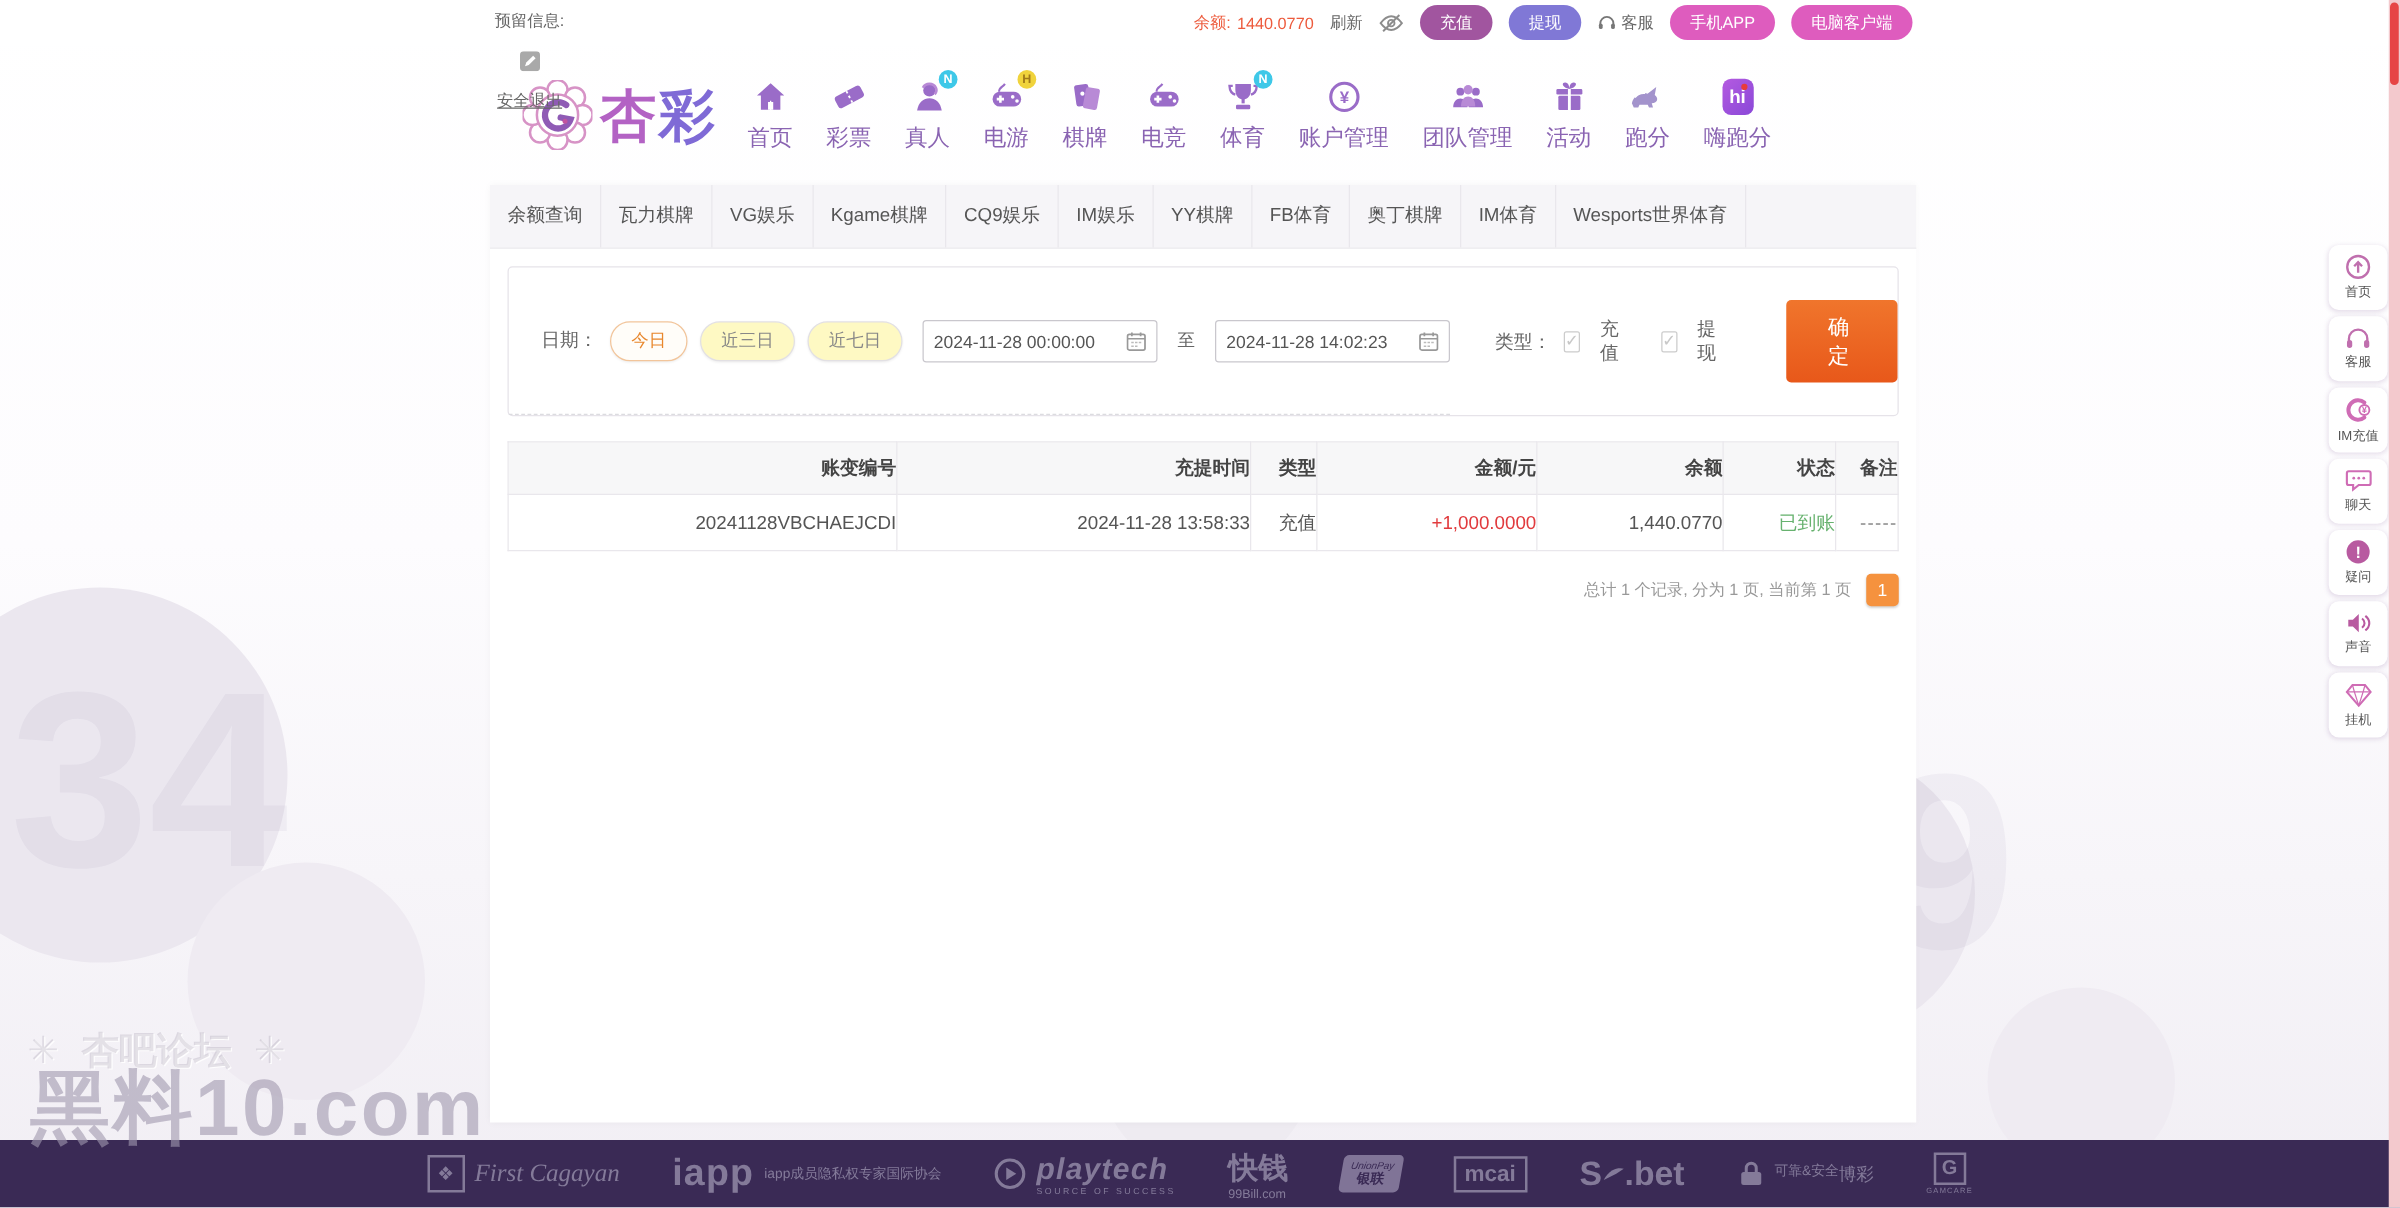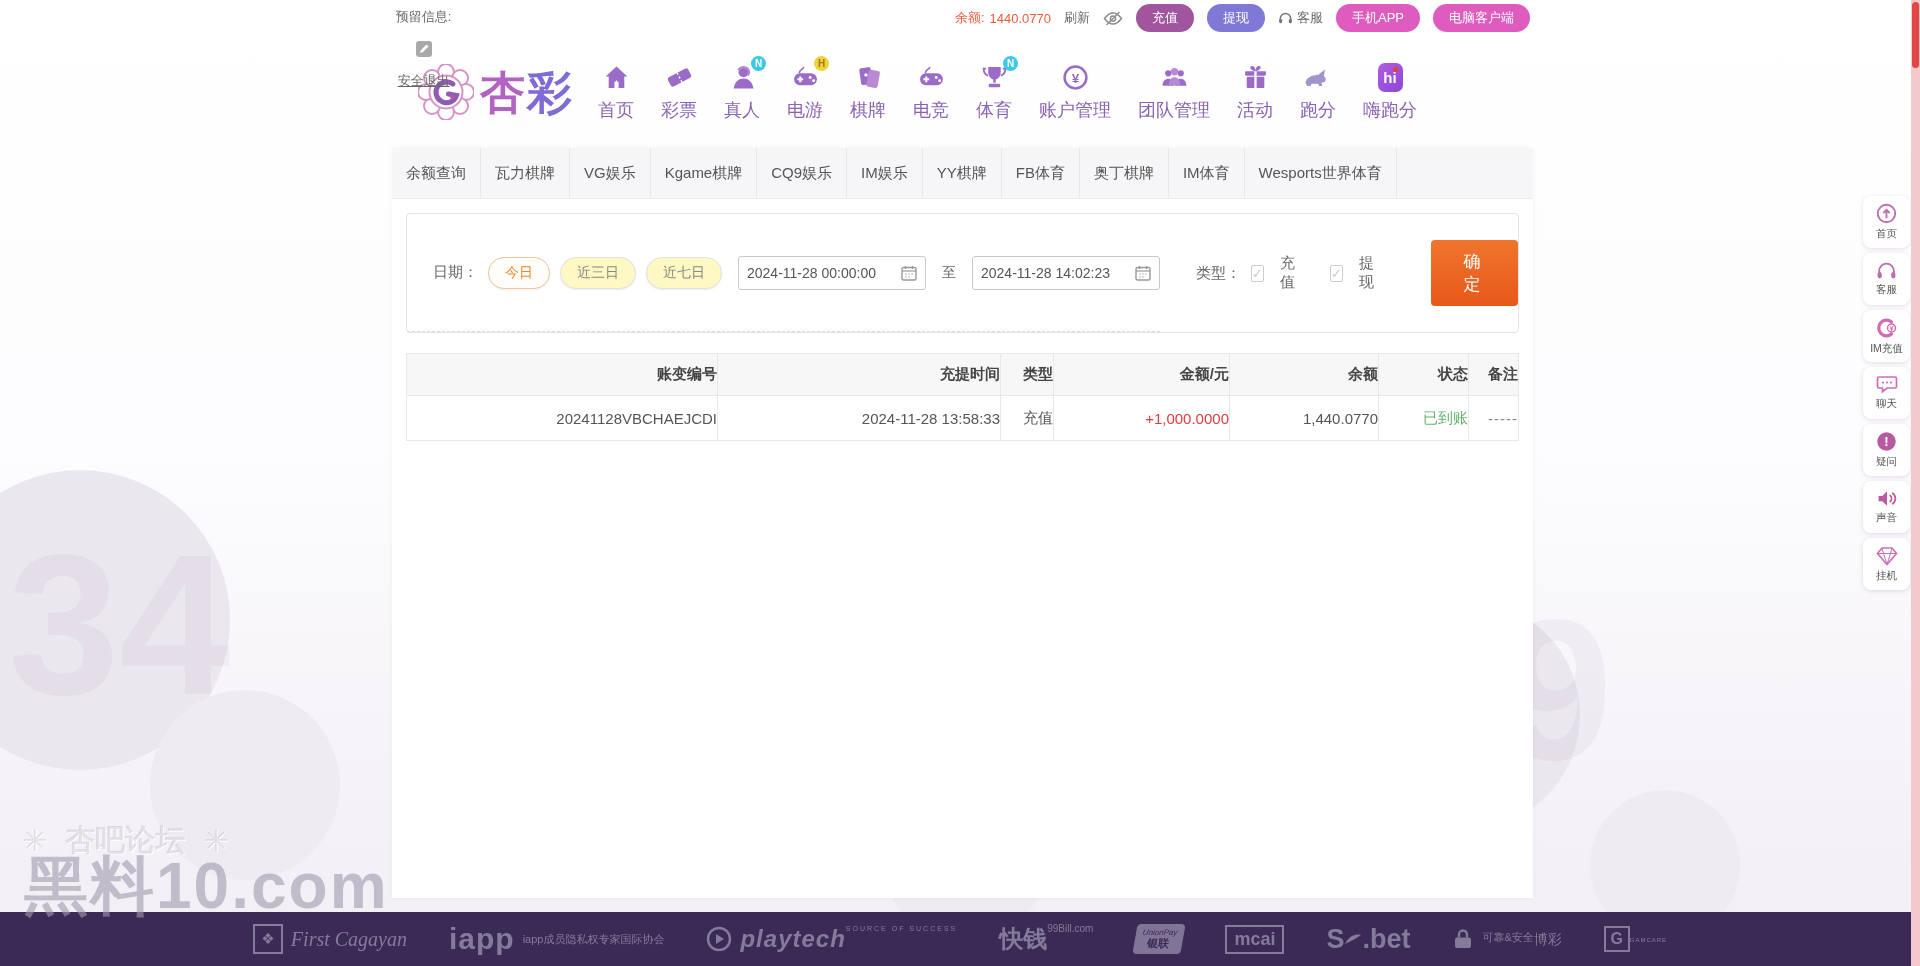--- a/index.html
+++ b/index.html
@@ -47,21 +47,21 @@
   .filter-main{flex:1;display:flex;flex-direction:row;}
   .frow{flex:1;display:flex;align-items:center;padding-left:26px;gap:10px;}
   .frow1{border-bottom:1px dashed #dcdce0;margin-right:10px;}
   .flabel{font-size:15px;color:#666;white-space:nowrap;}
   .range-pill{padding:6px 16px;border-radius:16px;border:1px solid #e2e0e4;color:#888;font-size:14px;background:#fef9c3;box-shadow:0 1px 2px rgba(0,0,0,.07);cursor:pointer;white-space:nowrap;}
   .range-pill.active{border-color:#f2c59b;color:#e8872d;background:#fffdf9;}
   .date-input{width:188px;height:34px;border:1px solid #c9c7cd;border-radius:3px;display:flex;align-items:center;justify-content:space-between;padding:0 8px;font-size:14px;color:#555;background:#fff;margin-left:6px;cursor:pointer;}
   .to-label{color:#666;font-size:14px;margin:0 6px;}
   .checkbox{width:17px;height:17px;border:1px solid #ccc;border-radius:2px;display:flex;align-items:center;justify-content:center;color:#c8c8c8;font-size:13px;background:#fff;cursor:pointer;}
   .cb-label{font-size:15px;color:#666;margin-left:6px;margin-right:18px;}
-  .submit-btn{margin-left:22px;background:linear-gradient(180deg,#f0752c,#e8581a);color:#fff;font-size:17px;padding:10px 24px;border-radius:4px;letter-spacing:5px;cursor:pointer;border:none;font-family:Liberation Serif, serif;}
+  .submit-btn{margin-left:22px;background:linear-gradient(180deg,#f0752c,#e8581a);color:#fff;font-size:17px;padding:10px 24px;border-radius:4px;letter-spacing:5px;cursor:pointer;border:none;font-family:Liberation Mono, monospace;}
   
   .records{width:calc(100% - 28px);margin:20px 14px 0;border-collapse:collapse;text-align:right;}
   .records th{background:#f7f7f8;font-size:15px;color:#444;height:42px;border:1px solid #e9e7ec;font-weight:bold;}
   .records td{font-size:15px;color:#555;height:45px;border:1px solid #e9e7ec;background:#fff;}
   td.amount{color:#e13b3e;}
   td.status{color:#67b26f;}
   td.remark{color:#888;letter-spacing:1px;}
   
   .pagination{display:flex;justify-content:flex-end;align-items:center;gap:12px;margin:18px 14px 0;color:#999;font-size:13px;}
   .page-btn{width:26px;height:26px;border-radius:4px;background:#f5923e;color:#fff;display:flex;align-items:center;justify-content:center;font-size:14px;box-shadow:0 1px 2px rgba(0,0,0,.18);cursor:pointer;}
@@ -72,21 +72,21 @@
   .footer{position:absolute;left:0;bottom:0;width:100%;height:54px;background:#3a2a55;display:flex;align-items:center;justify-content:center;gap:42px;z-index:3;color:#9189a6;}
   .flogo{display:flex;align-items:center;gap:8px;opacity:.85;}
   .seal{width:30px;height:30px;border:2px solid currentColor;display:flex;align-items:center;justify-content:center;font-size:15px;}
   .fc-text{font-family:"Liberation Serif",serif;font-style:italic;font-size:20px;}
   .iapp-word{font-size:30px;font-weight:bold;letter-spacing:1px;}
   .sub-col{display:flex;flex-direction:row;font-size:11px;line-height:1.3;}
   .pt-word{font-size:24px;font-weight:bold;font-style:italic;letter-spacing:1px;}
   .pt-sub{font-size:7px;letter-spacing:2px;}
   .kq-word{font-size:24px;font-weight:bold;}
   .kq-sub{font-size:10px;}
-  .col{display:flex;flex-direction:row;align-items:flex-start;}
+  .col{display:flex;flex-direction:column;align-items:flex-start;}
   .up-card{width:48px;height:30px;background:#8d82a3;color:#3a2a55;transform:skewX(-10deg);border-radius:4px;display:flex;flex-direction:column;align-items:center;justify-content:center;line-height:1.1;}
   .up-l1{font-size:8px;font-style:italic;}
   .up-l2{font-size:11px;font-weight:bold;}
   .mcai-box{border:2px solid currentColor;padding:2px 7px;font-weight:bold;font-size:18px;}
   .sbet{font-size:27px;font-weight:bold;display:flex;align-items:center;}
   .gc-box{border:2px solid currentColor;width:26px;height:26px;font-weight:bold;font-size:16px;display:flex;align-items:center;justify-content:center;}
   .gc-sub{font-size:6px;letter-spacing:1px;margin-top:2px;}
   
   .floatbar{position:absolute;top:196px;right:10px;z-index:6;display:flex;flex-direction:column;gap:5px;}
   .fb-item{width:47px;height:52px;background:#fff;border-radius:8px;box-shadow:0 1px 4px rgba(120,80,140,.20);display:flex;flex-direction:column;align-items:center;justify-content:center;gap:3px;cursor:pointer;}
@@ -378,20 +378,24 @@
         <td>2024-11-28 13:58:33</td>
         <td>充值</td>
         <td class="amount">+1,000.0000</td>
         <td>1,440.0770</td>
         <td class="status">已到账</td>
         <td class="remark">-----</td>
       </tr>
     </tbody>
   </table>
 
+  <div class="pagination">
+    <span>总计 1 个记录, 分为 1 页, 当前第 1 页</span>
+    <span class="page-btn">1</span>
+  </div>
 </div>
 
 <div class="watermark-badge">
   <span>✳</span>
   <span>杏吧论坛</span>
   <span>✳</span>
 </div>
 <div class="watermark-site">黑料10.com</div>
 
 <div class="footer">

